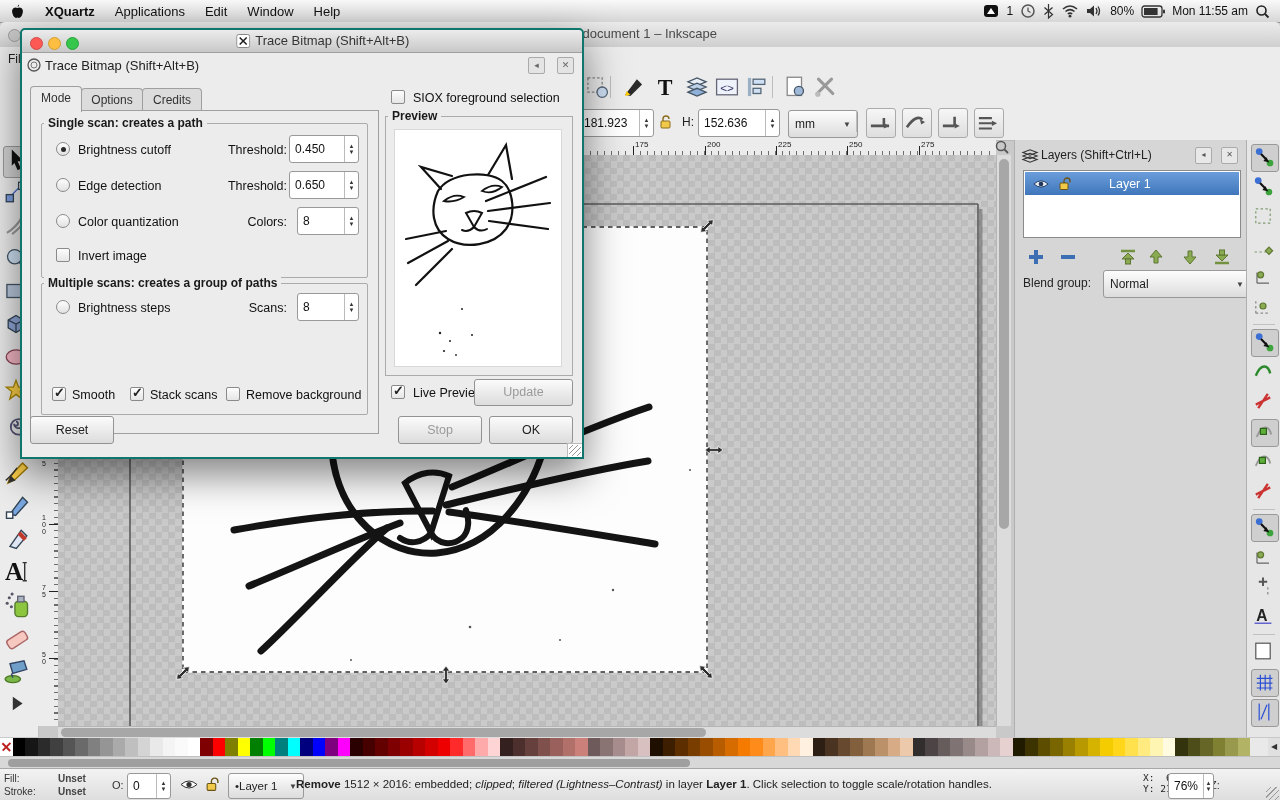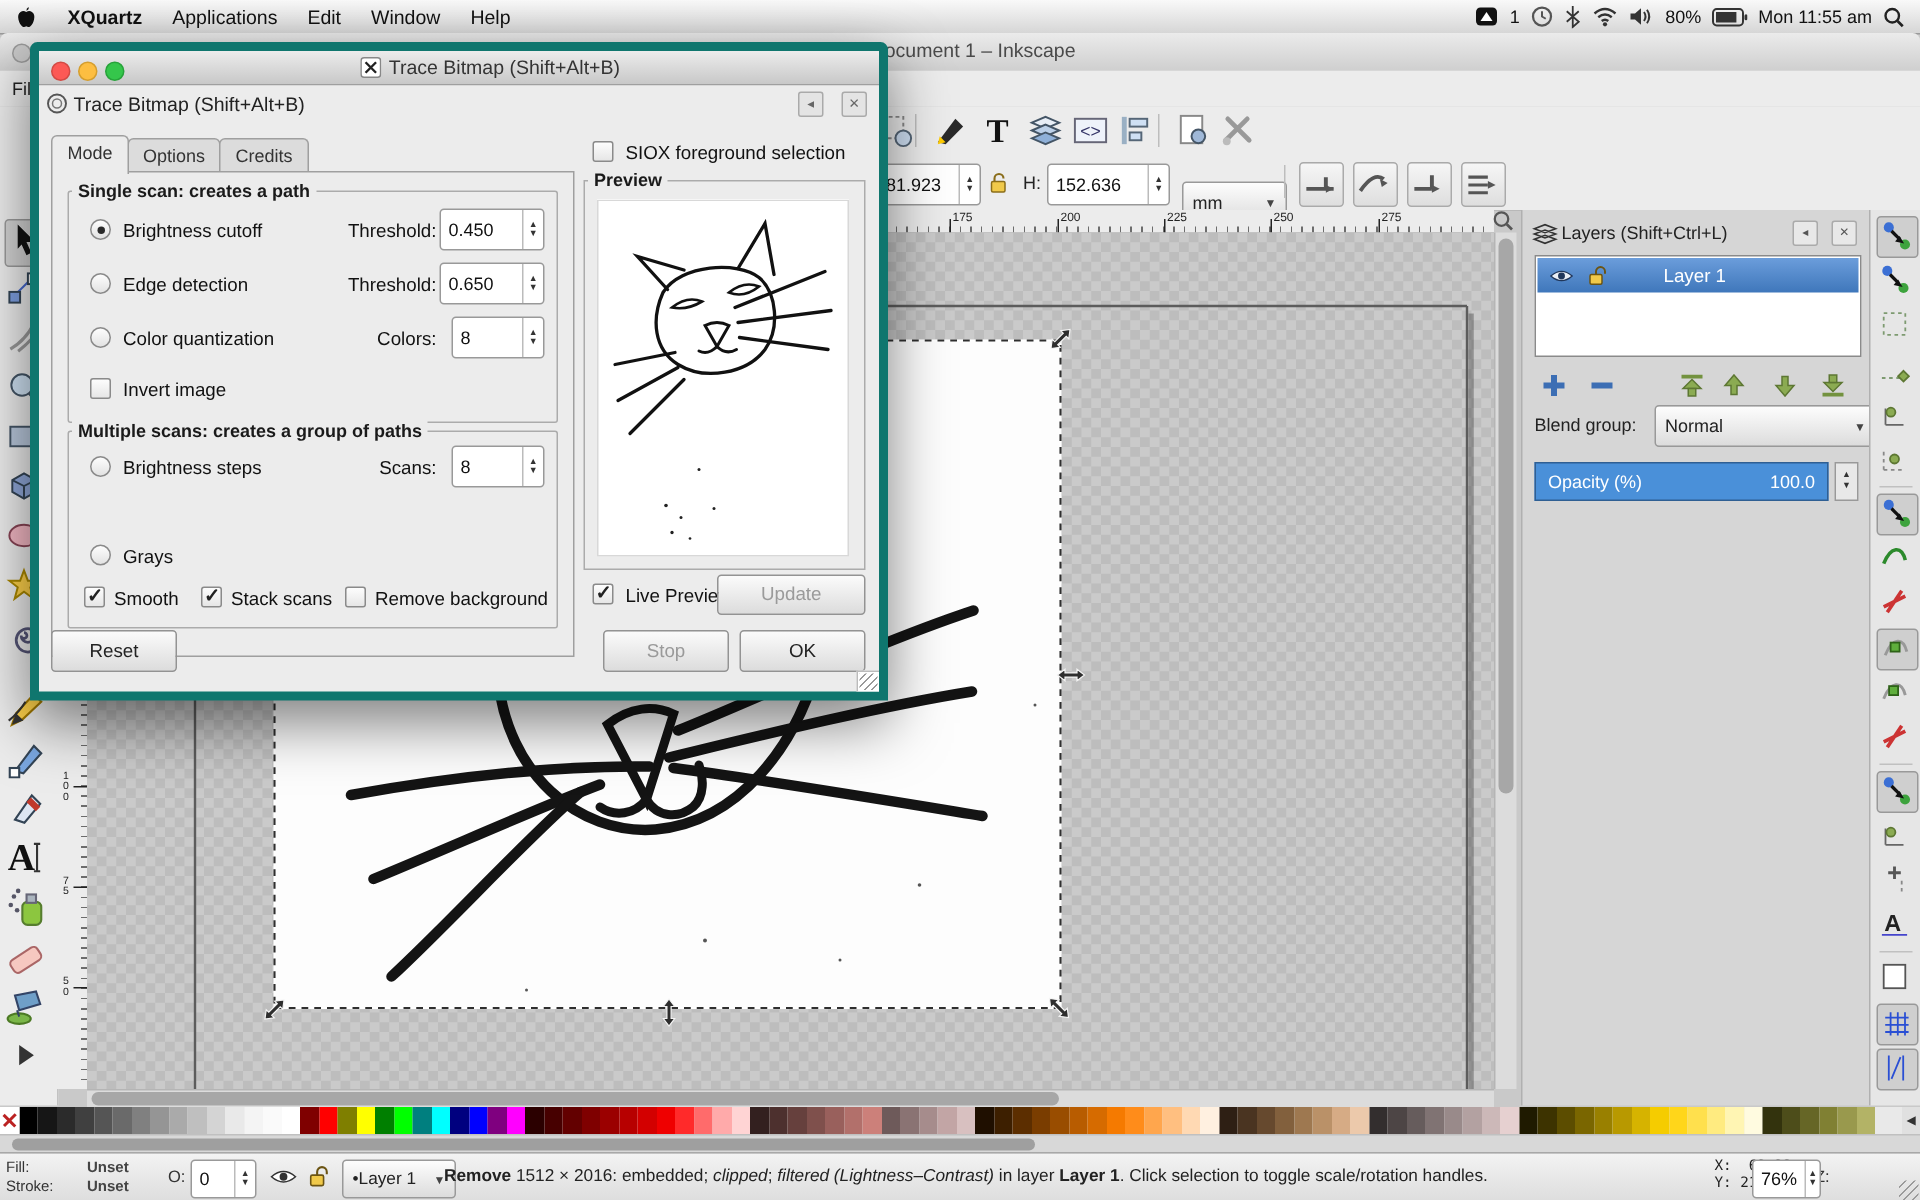--- a/index.html
+++ b/index.html
@@ -96,21 +96,21 @@
   #statusbar{left:0;top:768px;width:1280px;height:32px;background:linear-gradient(#f3f3f3,#dddddd);
     border-top:1px solid #a8a8a8;font-size:10px;color:#333;}
   #statusbar .lbl{color:#333;}
   #statusbar .val{font-weight:bold;color:#444;}
   #statusmsg{position:absolute;left:296px;top:9px;width:836px;white-space:nowrap;overflow:hidden;font-size:11.5px;color:#222;}
   #xyblock{position:absolute;left:1143px;top:3px;font-family:"DejaVu Sans Mono",monospace;font-size:9.5px;color:#222;}
   #grip{position:absolute;right:1px;bottom:1px;width:13px;height:13px;
     background:repeating-linear-gradient(135deg,transparent 0 3px,#9a9a9a 3px 4px);}
   
   #dialog{left:20px;top:28px;width:560px;height:427px;background:#ececec;
-    border:6px solid #0f766e;border-radius:5px 5px 0 0;box-shadow:0 15px 40px rgba(0,0,0,.5);}
+    border:2px solid #0f766e;border-radius:5px 5px 0 0;box-shadow:0 15px 40px rgba(0,0,0,.5);}
   #dlgtitle{position:absolute;left:0;top:0;right:0;height:22px;
     background:linear-gradient(#ececec,#c8c8c8);border-bottom:1px solid #9f9f9f;border-radius:5px 5px 0 0;}
   #dlgtitle .title{position:absolute;left:50%;transform:translateX(-38%);top:3px;font-size:13px;color:#343434;display:flex;align-items:center;gap:5px;}
   #dlghdr{position:absolute;left:0;top:22px;right:0;height:26px;display:flex;align-items:center;font-size:13px;color:#222;}
   .hdrbtn{width:15px;height:15px;border:1px solid #aaa;border-radius:2px;background:#e4e4e4;
     font-size:9px;color:#666;text-align:center;line-height:14px;}
   .tab{position:absolute;top:58px;height:22px;background:#dcdcdc;border:1px solid #9f9f9f;
     border-bottom:none;border-radius:4px 4px 0 0;font-size:12px;color:#333;text-align:center;line-height:22px;}
   .tab.active{background:#ececec;top:56px;height:25px;z-index:2;}
   #tabpage{position:absolute;left:8px;top:80px;width:347px;height:322px;border:1px solid #9f9f9f;background:#ececec;}
@@ -267,21 +267,21 @@
     </div>
     <svg class="abs" style="left:659px;top:10px" width="14" height="16" viewBox="0 0 14 16">
       <rect x="2" y="7" width="9" height="7" rx="1" fill="#f0c94a" stroke="#8a6d1a"></rect>
       <path d="M4 7 V5 a3 3 0 0 1 6 0" fill="none" stroke="#8a6d1a" stroke-width="1.4"></path>
     </svg>
     <span class="abs" style="left:682px;top:11px">H:</span>
     <div class="spinbox" style="left:698px;top:5px;width:80px;height:26px">
       <span class="spinval">152.636</span>
       <span class="spinud">▲<br>▼</span>
     </div>
-    <div class="combo" style="left:788px;top:17px;width:56px;height:26px">
+    <div class="combo" style="left:788px;top:6px;width:56px;height:26px">
       <span>mm</span>
       <span style="font-size:8px;color:#444">▼</span>
     </div>
     <div class="vsep" style="left:856px;top:6px"></div>
     <div class="togglebtn" style="left:866px">
       <svg width="26" height="26" viewBox="0 0 20 20">
           <path d="M3 13 H13 M13 13 V7 M13 13 l4 0" stroke="#555" fill="none" stroke-width="2"></path>
           <path d="M17 13 l-4-2 0 4z" fill="#555"></path>
         </svg>
     </div>
@@ -543,27 +543,20 @@
             <path d="M9 13 L3 7 H15Z" fill="#8bab52" stroke="#5d7733"></path>
             <rect x="6.5" y="2" width="5" height="5" fill="#8bab52" stroke="#5d7733"></rect>
           </svg>
       </div>
       <div id="blendrow">
         <span>Blend group:</span>
         <div class="combo" style="left:80px;top:-6px;width:134px;height:26px">
           <span>Normal</span>
           <span style="font-size:8px;color:#444">▼</span>
         </div>
-      </div>
-      <div id="opacityrow">
-        <div id="opacityfill">
-          <span>Opacity (%)</span>
-          <span>100.0</span>
-        </div>
-        <div id="opacityspin">▲<br>▼</div>
       </div>
     </div>
   </div>
 
   <div id="snapbar" class="abs">
       <div class="snapbtn pressed" style="top: 4px;">
         <svg width="24" height="24" viewBox="0 0 20 20">
           <circle cx="6" cy="5.5" r="2.8" fill="#3b6fd4"></circle>
           <circle cx="15" cy="15" r="2.8" fill="#3da33d"></circle>
           <path d="M7.5 7.5 L12 12" stroke="#111" stroke-width="1.8"></path>
@@ -892,24 +885,20 @@
         <span class="legend">Multiple scans: creates a group of paths</span>
         <div class="drow" style="top:16px">
           <span class="radio" style="left:14px"></span>
           <span class="dlabel">Brightness steps</span>
           <span class="flabel">Scans:</span>
         </div>
         <div class="spinbox" style="right:8px;top:9px;width:60px;height:26px">
           <span class="spinval">8</span>
           <span class="spinud">▲<br>▼</span>
         </div>
-        <div class="drow" style="top:75px">
-          <span class="radio" style="left:14px"></span>
-          <span class="dlabel">Grays</span>
-        </div>
         <div class="drow" style="top:103px">
           <span class="cb checked" style="left:10px"></span>
           <span class="dlabel" style="left:30px">Smooth</span>
           <span class="cb checked" style="left:88px"></span>
           <span class="dlabel" style="left:108px">Stack scans</span>
           <span class="cb" style="left:184px"></span>
           <span class="dlabel" style="left:204px">Remove background</span>
         </div>
       </div>
     </div>

